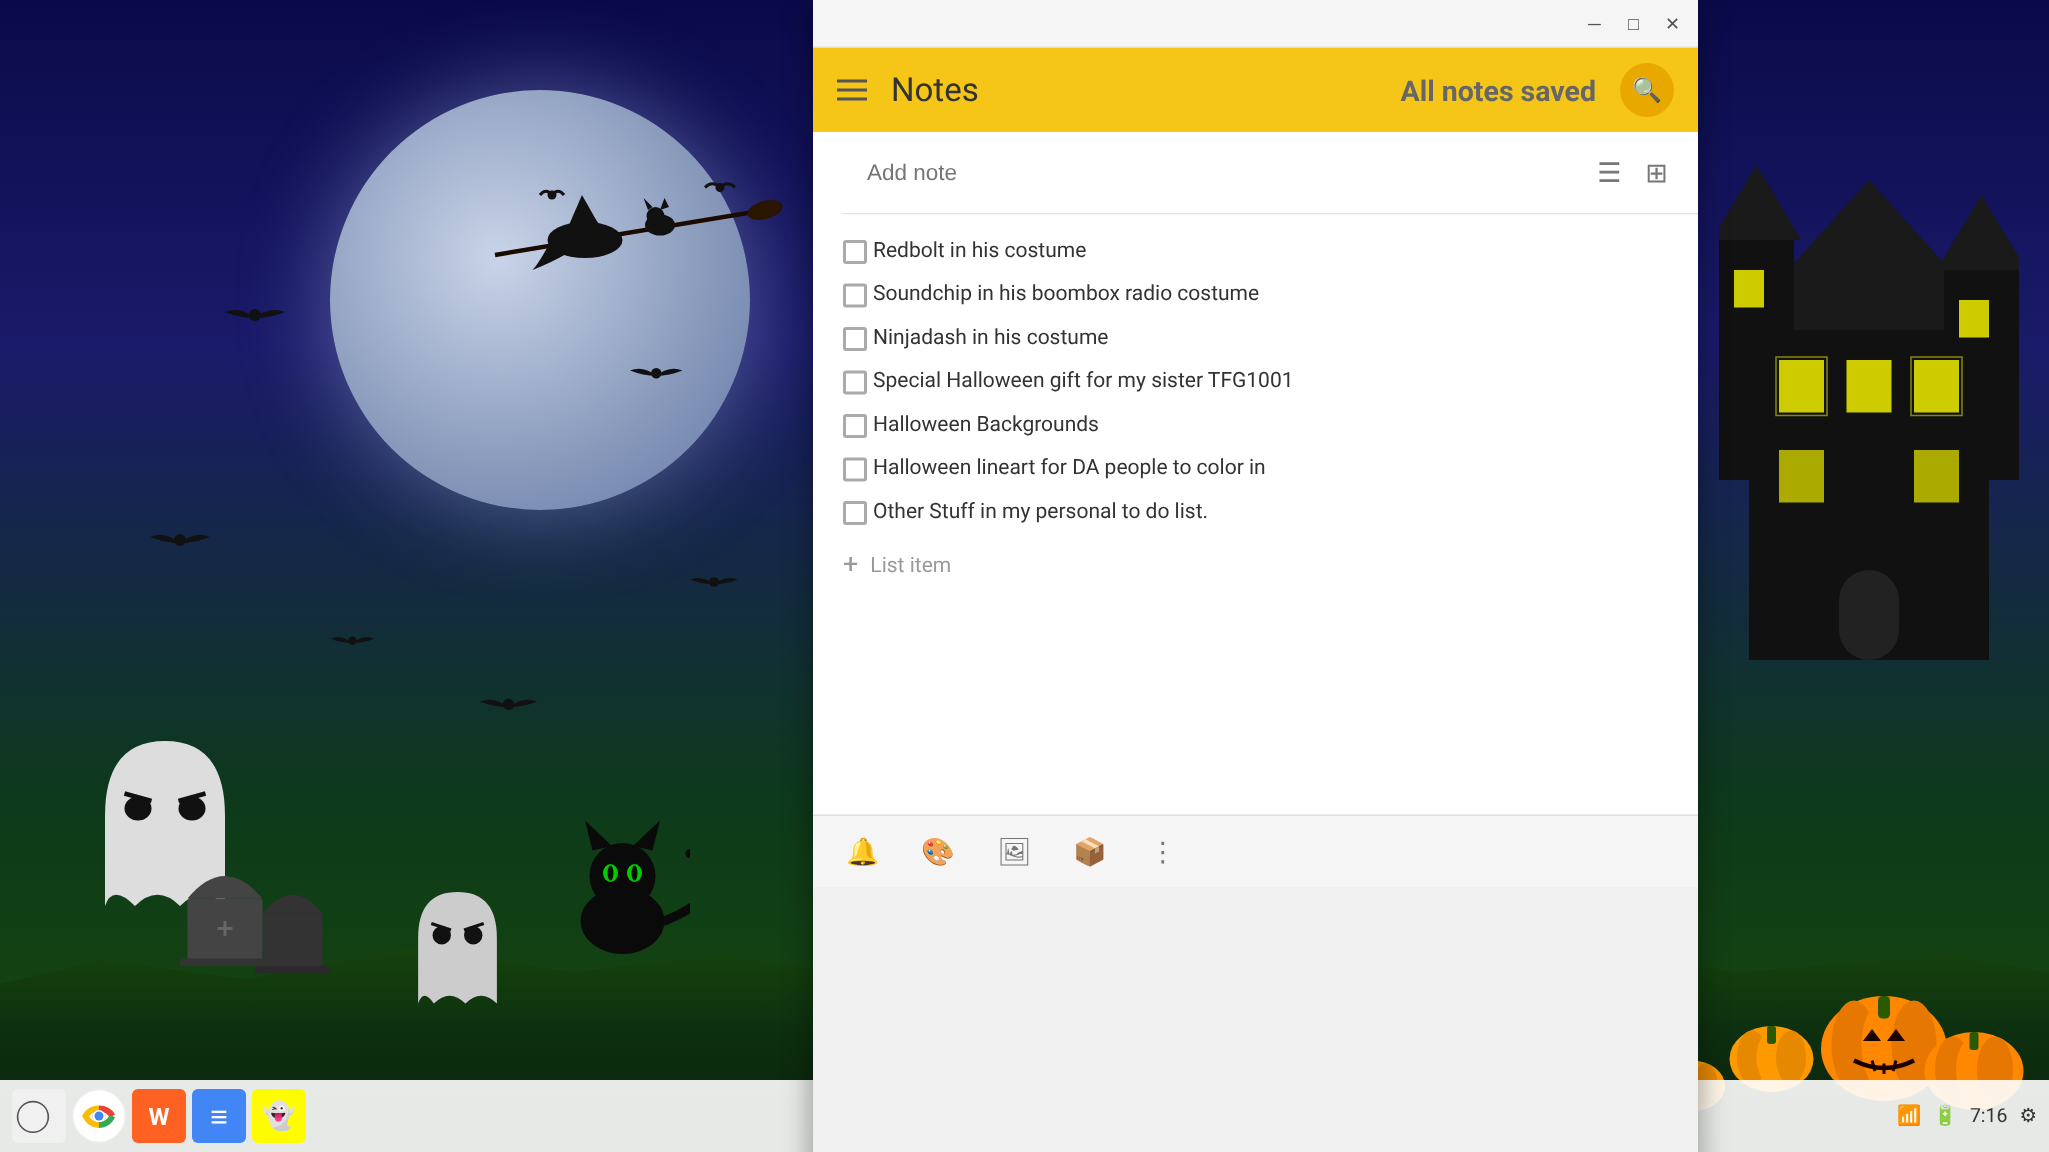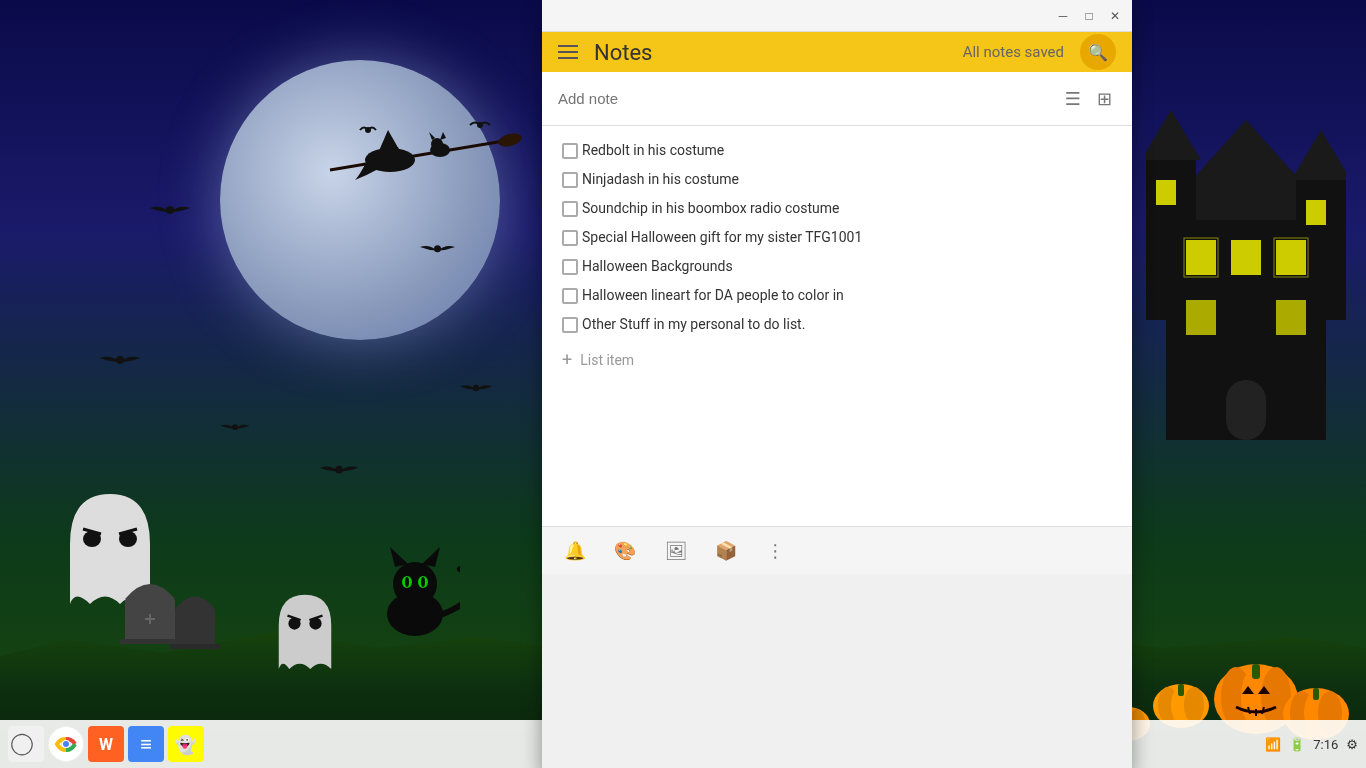--- a/index.html
+++ b/index.html
@@ -139,21 +139,21 @@
       border: none;
     }
 
     
     .notes-app {
       background: #fff;
     }
 
     
     .notes-header {
-      height: 40px;
+      height: 56px;
       background: #f5c518;
       display: flex;
       align-items: center;
       padding: 0 16px;
       gap: 16px;
     }
 
     .hamburger-icon {
       display: flex;
       flex-direction: column;
@@ -168,22 +168,23 @@
     }
 
     .notes-title {
       font-size: 22px;
       font-weight: 400;
       color: #333;
       flex: 1;
     }
 
     .notes-status {
-      font-size: 15px;
+      font-size: 19px;
       color: #666;
+      font-weight: bold;
     }
 
     .search-btn {
       width: 36px;
       height: 36px;
       border-radius: 50%;
       background: #e8a800;
       border: none;
       cursor: pointer;
       display: flex;
@@ -194,20 +195,21 @@
     }
 
     
     .add-note-bar {
       padding: 12px 16px;
       border-bottom: 1px solid #e0e0e0;
       display: flex;
       align-items: center;
       justify-content: space-between;
       background: #fff;
+      margin-left: 20px;
     }
 
     .add-note-input {
       font-size: 15px;
       color: #999;
       flex: 1;
       border: none;
       outline: none;
       background: transparent;
     }
@@ -533,25 +535,25 @@
     </div>
 
     <div class="note-content">
 
       <div class="checklist-item">
         <div class="checkbox"></div>
         <span>Redbolt in his costume</span>
       </div>
       <div class="checklist-item">
         <div class="checkbox"></div>
-        <span>Ninjadash in his costume</span>
+        <span>Soundchip in his boombox radio costume</span>
       </div>
       <div class="checklist-item">
         <div class="checkbox"></div>
-        <span>Soundchip in his boombox radio costume</span>
+        <span>Ninjadash in his costume</span>
       </div>
       <div class="checklist-item">
         <div class="checkbox"></div>
         <span>Special Halloween gift for my sister <span class="underline-red">TFG1001</span></span>
       </div>
       <div class="checklist-item">
         <div class="checkbox"></div>
         <span>Halloween Backgrounds</span>
       </div>
       <div class="checklist-item">

